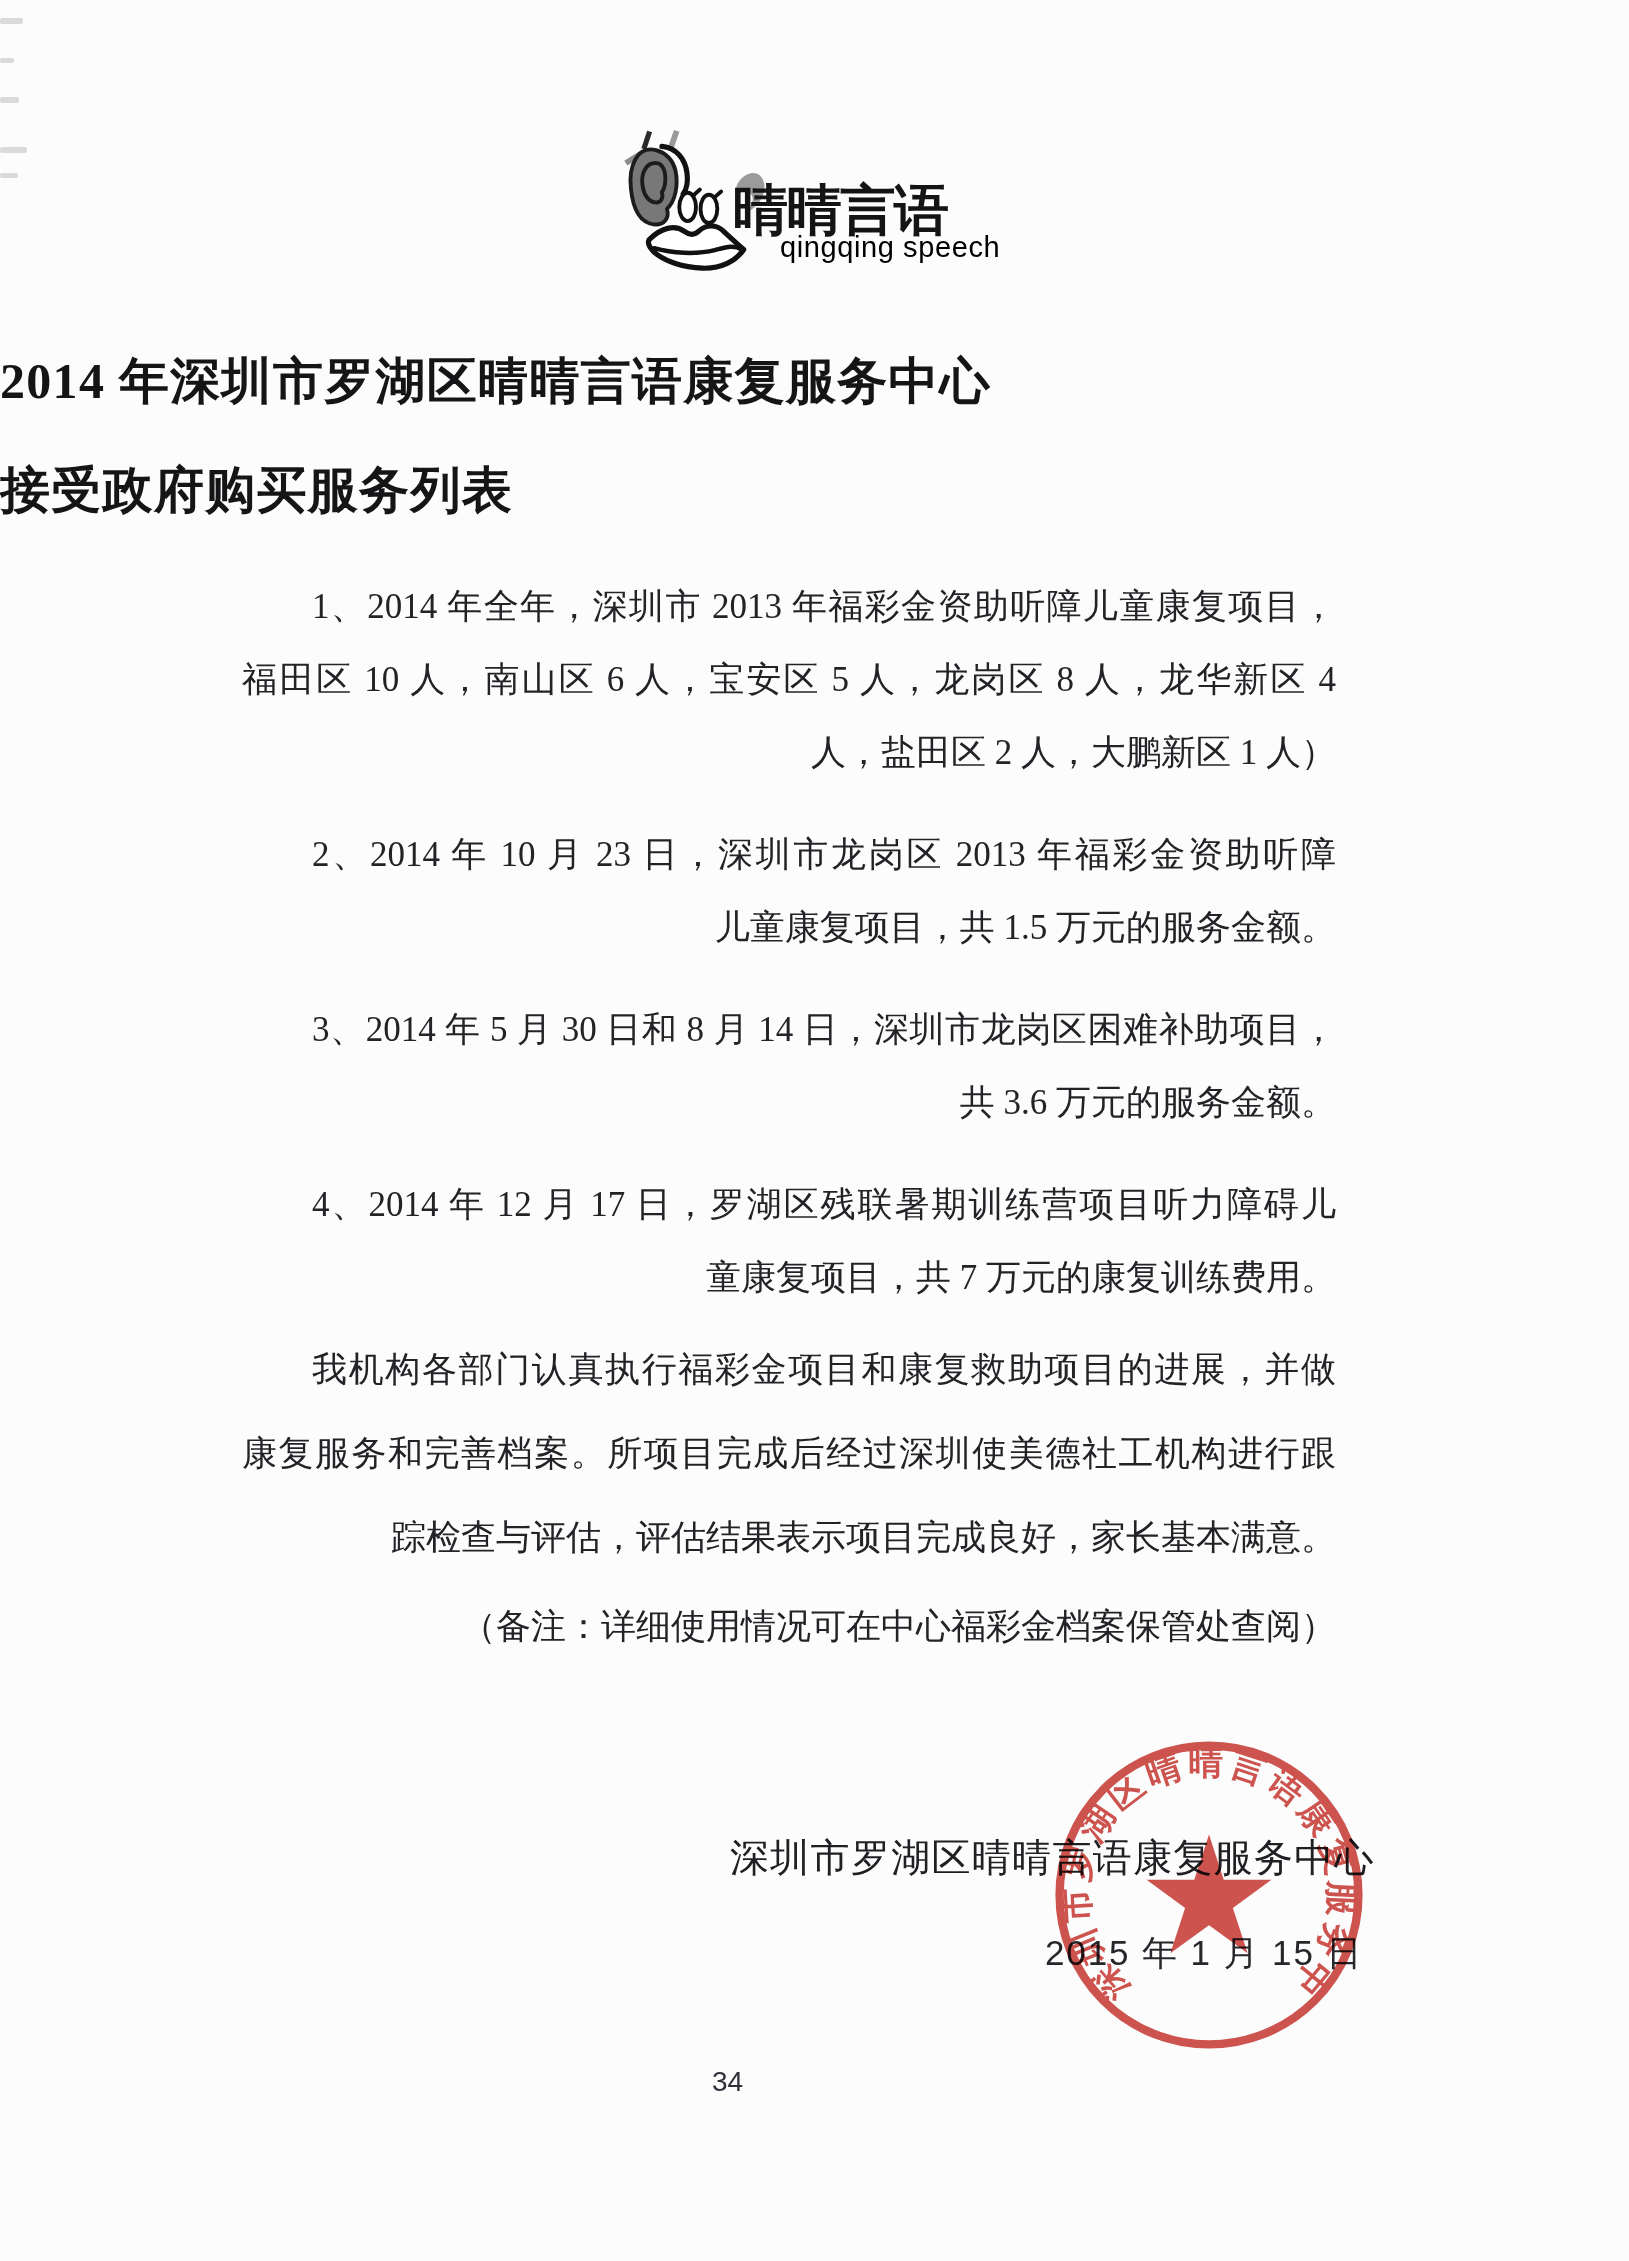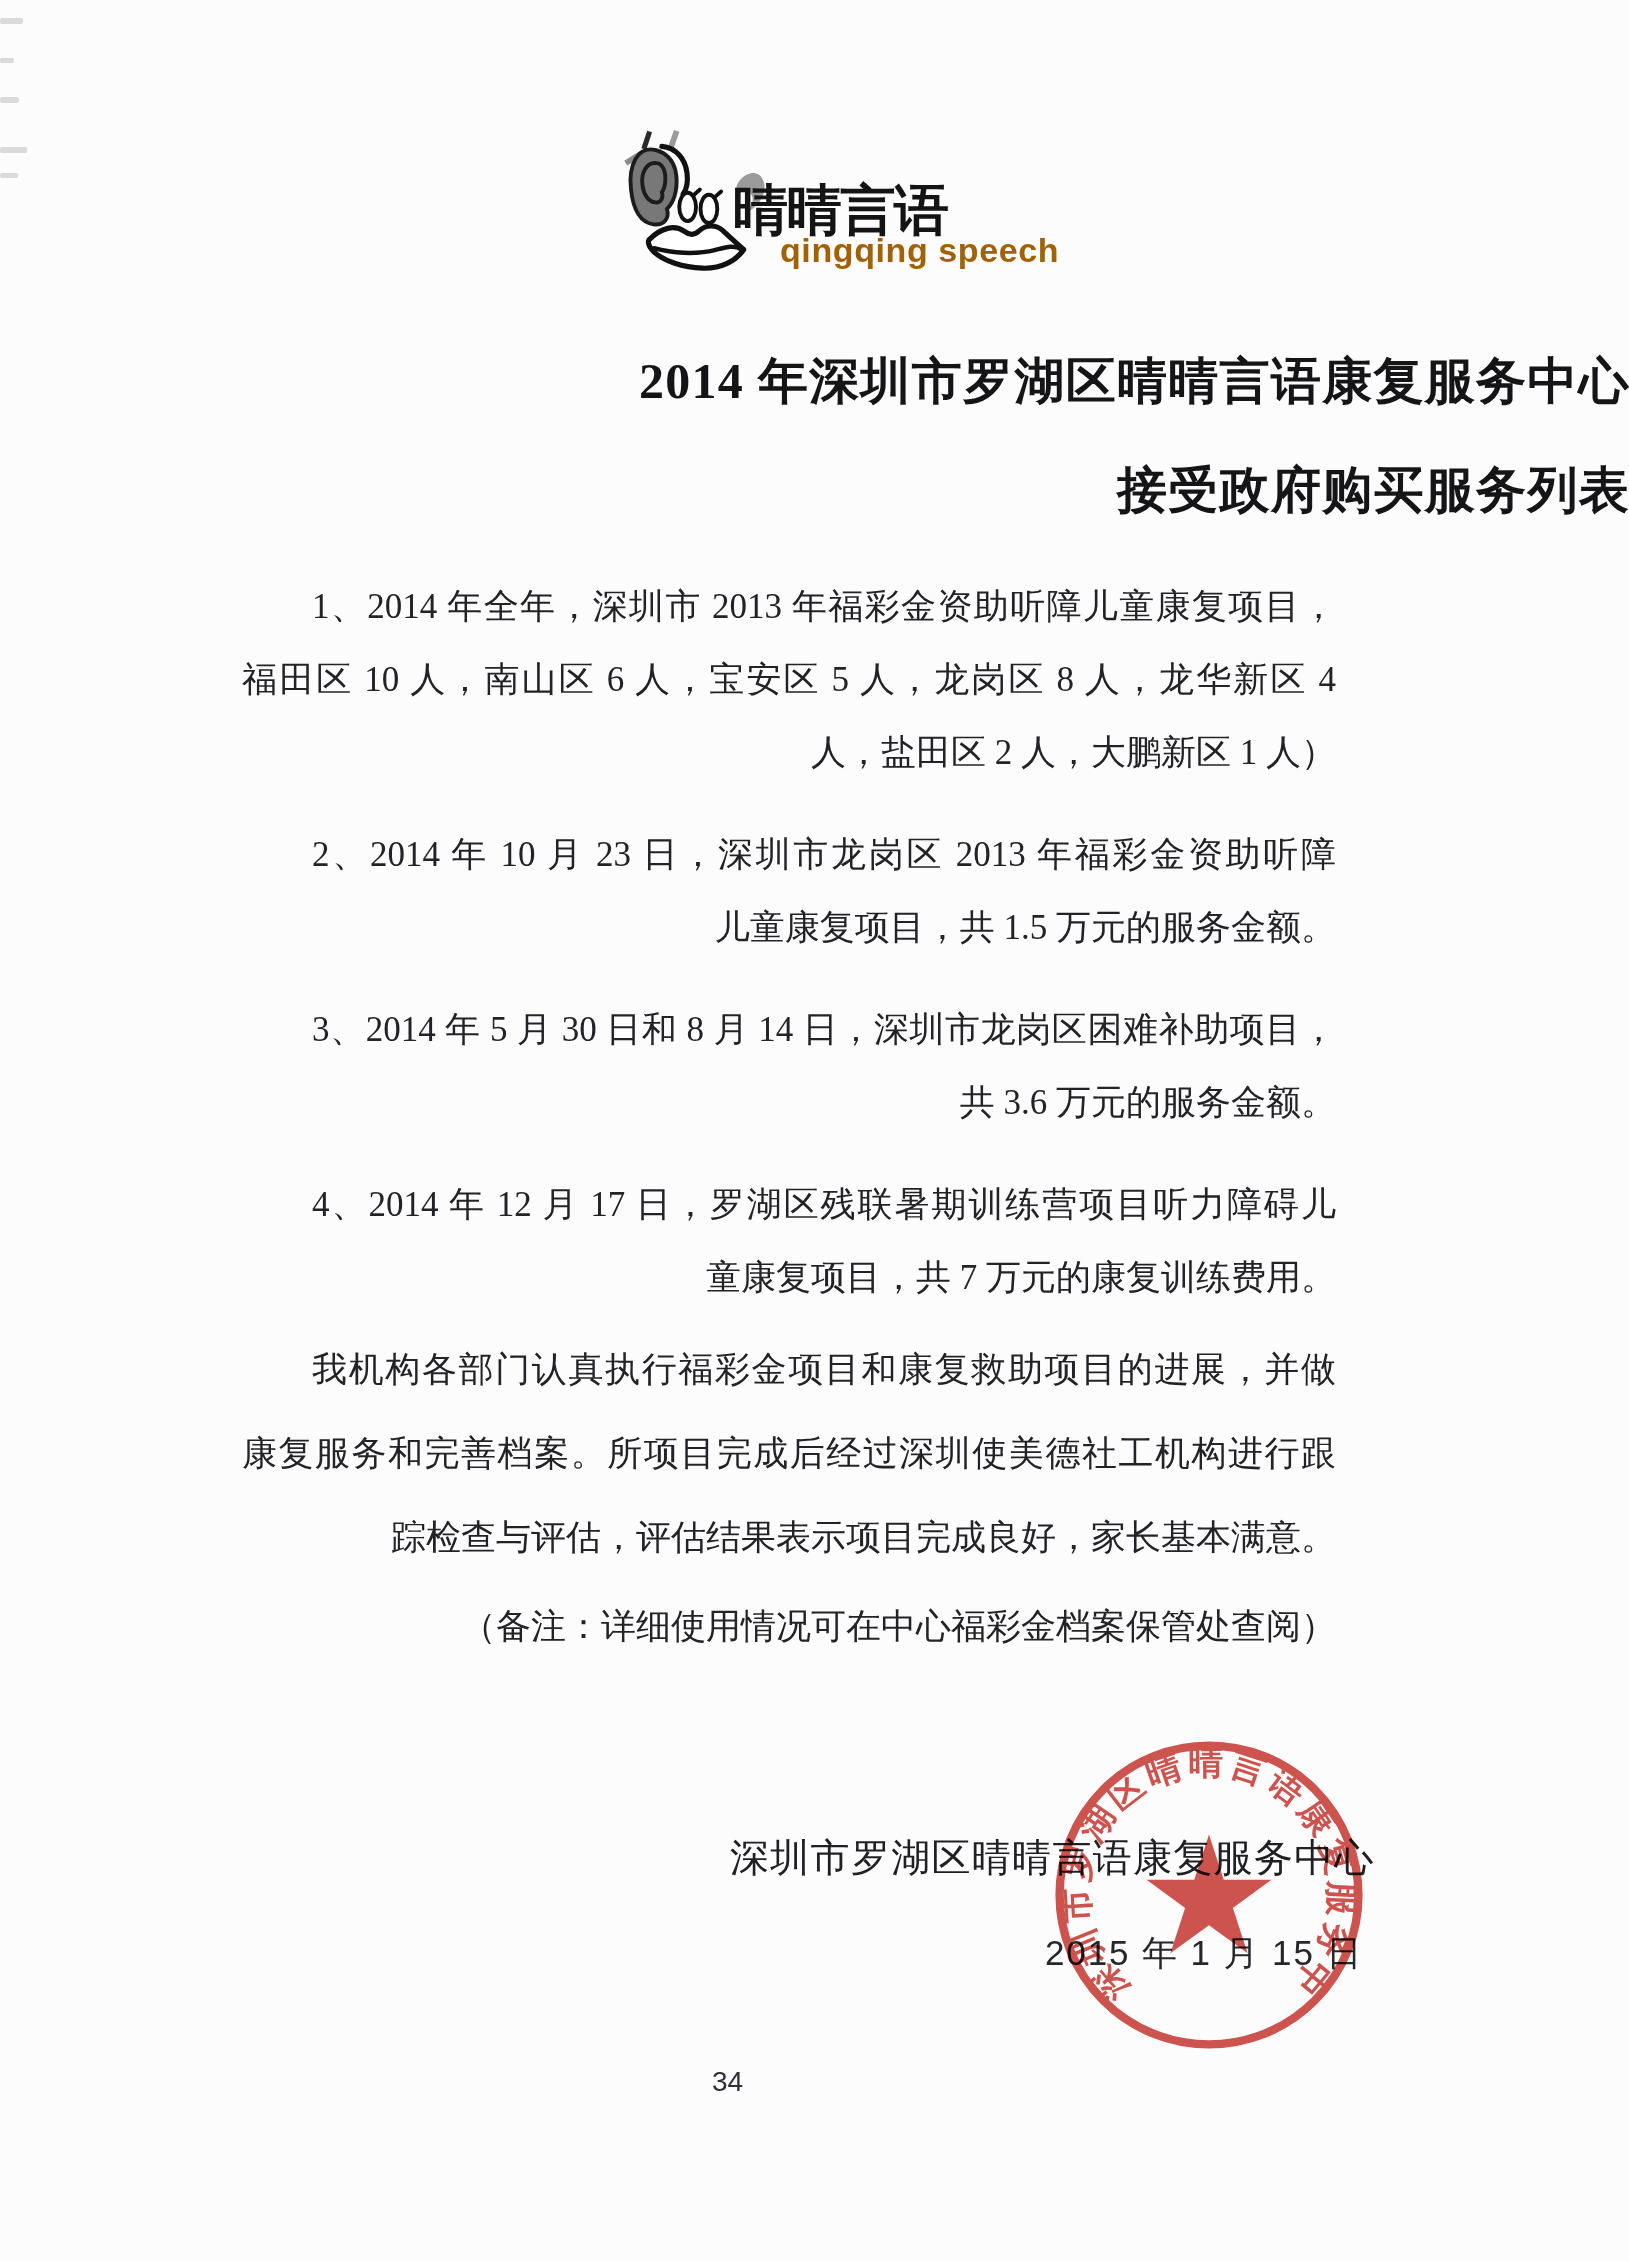--- a/index.html
+++ b/index.html
@@ -17,27 +17,27 @@
   #logo-art{position:absolute;left:600px;top:123px;width:174px;height:155px;}
   #logo-zh{
     position:absolute;left:733px;top:174px;
     font-family:"Liberation Sans", sans-serif;
     font-weight:900;font-size:55px;letter-spacing:-1.3px;color:#141414;
     white-space:nowrap;
   }
   #logo-en{
     position:absolute;left:780px;top:231px;
     font-family:"Liberation Sans", sans-serif;
-    font-weight:700;font-size:34px;letter-spacing:0.6px;color:#a16207;
+    font-weight:400;font-size:29px;letter-spacing:0.6px;color:#000000;
     white-space:nowrap;
   }
   
   .doc-title{
     position:absolute;left:0;width:100%;
-    text-align:right;font-weight:700;font-size:50px;color:#151517;
+    text-align:left;font-weight:700;font-size:50px;color:#151517;
     letter-spacing:1.3px;white-space:nowrap;
   }
   #title1{top:348px;}
   #title2{top:457px;}
   
   #body-text{
     position:absolute;left:222px;top:570px;width:1114px;
     font-size:35px;
   }
   .para{margin:0 0 29px 0;}

